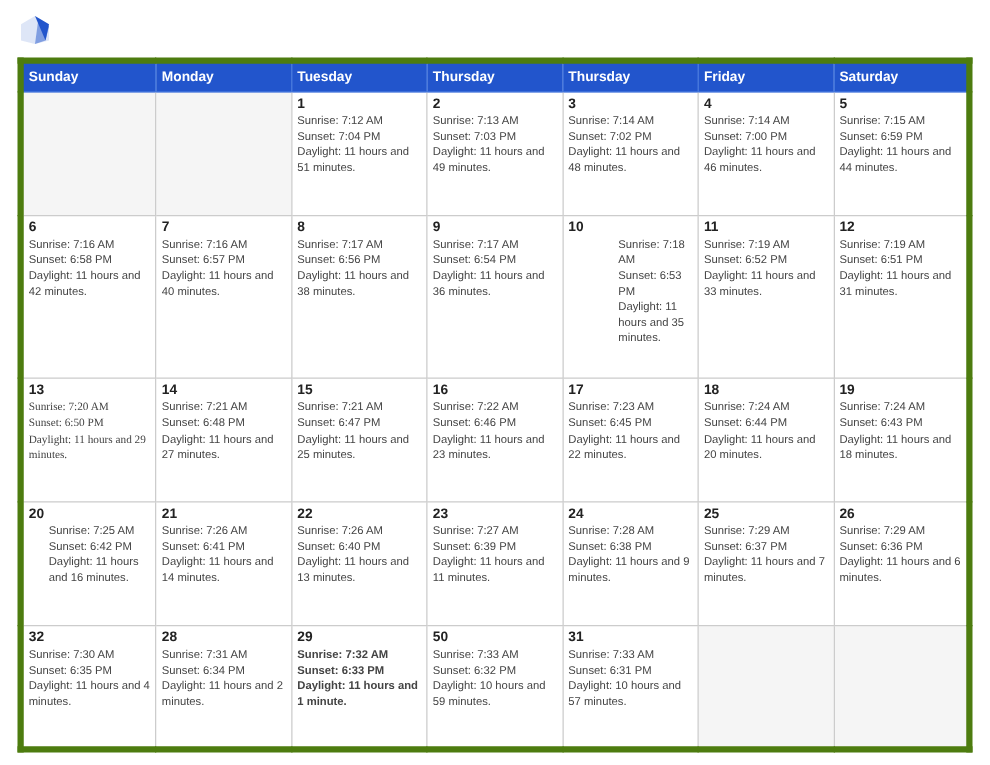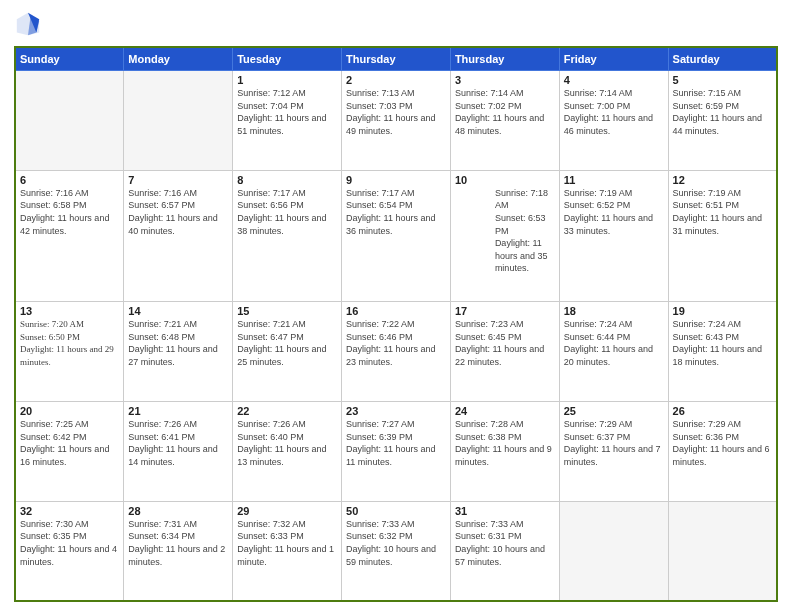--- a/index.html
+++ b/index.html
@@ -47,21 +47,21 @@
       font-weight: normal;
       color: #222;
       line-height: 1.1;
     }
     .subtitle {
       font-size: 13px;
       color: #555;
     }
     .calendar {
       flex: 1;
-      border: 2px solid #4d7c0f;
+      border: 5px solid #4d7c0f;
       border-collapse: collapse;
       width: 100%;
       table-layout: fixed;
     }
     .calendar th {
       background: #2255cc;
       color: #fff;
       font-size: 11px;
       font-weight: bold;
       padding: 5px 4px;
@@ -244,21 +244,21 @@
           <td>
             <span class="day-num">19</span>
             <div class="day-info" style="white-space: pre-line;">Sunrise: 7:24 AM
 Sunset: 6:43 PM
 Daylight: 11 hours and 18 minutes.</div>
           </td>
         </tr>
         <tr>
           <td>
             <span class="day-num">20</span>
-            <div class="day-info" style="white-space: pre-line;">Sunrise: 7:25 AM
+            <div class="day-info" style="white-space: pre-line; margin-left: 16px;">Sunrise: 7:25 AM
 Sunset: 6:42 PM
 Daylight: 11 hours and 16 minutes.</div>
           </td>
           <td>
             <span class="day-num">21</span>
             <div class="day-info" style="white-space: pre-line;">Sunrise: 7:26 AM
 Sunset: 6:41 PM
 Daylight: 11 hours and 14 minutes.</div>
           </td>
           <td>
@@ -300,21 +300,21 @@
 Daylight: 11 hours and 4 minutes.</div>
           </td>
           <td>
             <span class="day-num">28</span>
             <div class="day-info" style="white-space: pre-line;">Sunrise: 7:31 AM
 Sunset: 6:34 PM
 Daylight: 11 hours and 2 minutes.</div>
           </td>
           <td>
             <span class="day-num">29</span>
-            <div class="day-info" style="white-space: pre-line;">Sunrise: 7:32 AM
+            <div class="day-info" style="white-space: pre-line; font-weight: bold;">Sunrise: 7:32 AM
 Sunset: 6:33 PM
 Daylight: 11 hours and 1 minute.</div>
           </td>
           <td>
             <span class="day-num">50</span>
             <div class="day-info" style="white-space: pre-line;">Sunrise: 7:33 AM
 Sunset: 6:32 PM
 Daylight: 10 hours and 59 minutes.</div>
           </td>
           <td>

